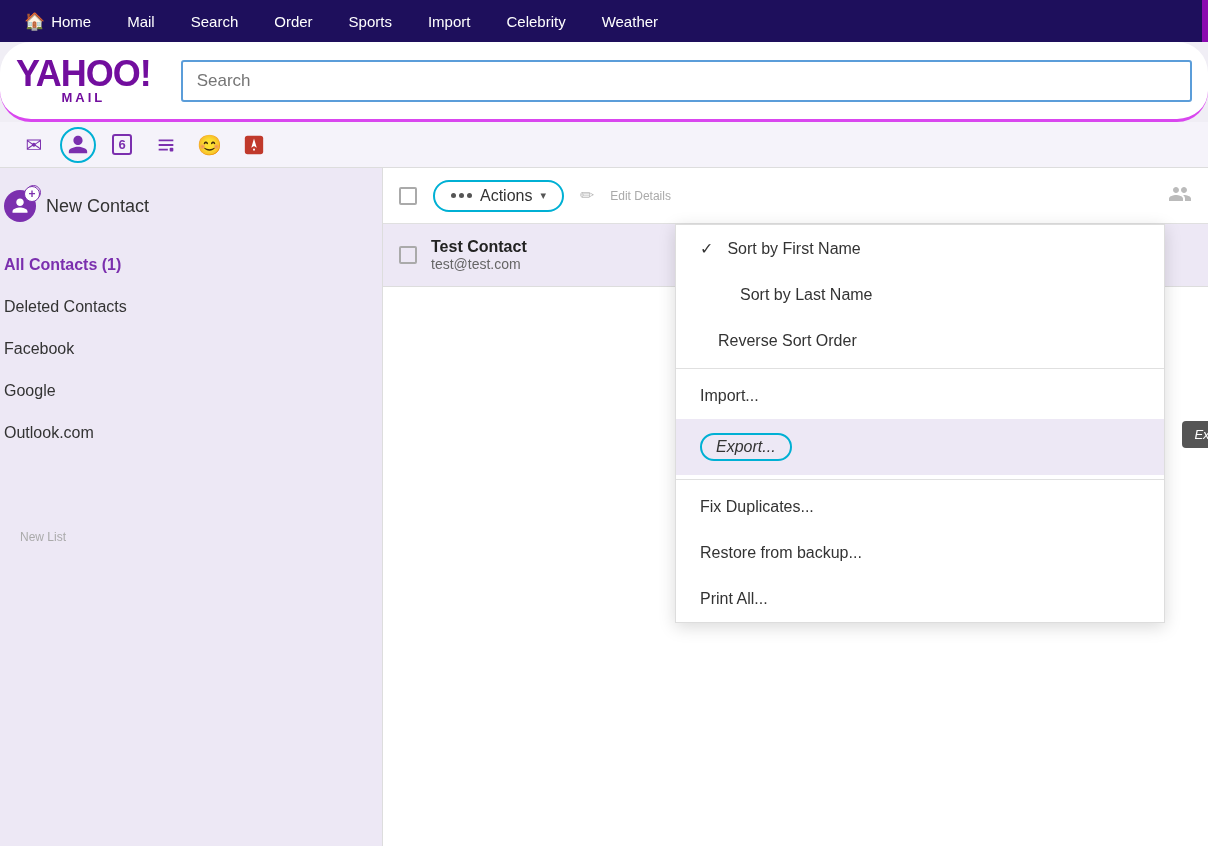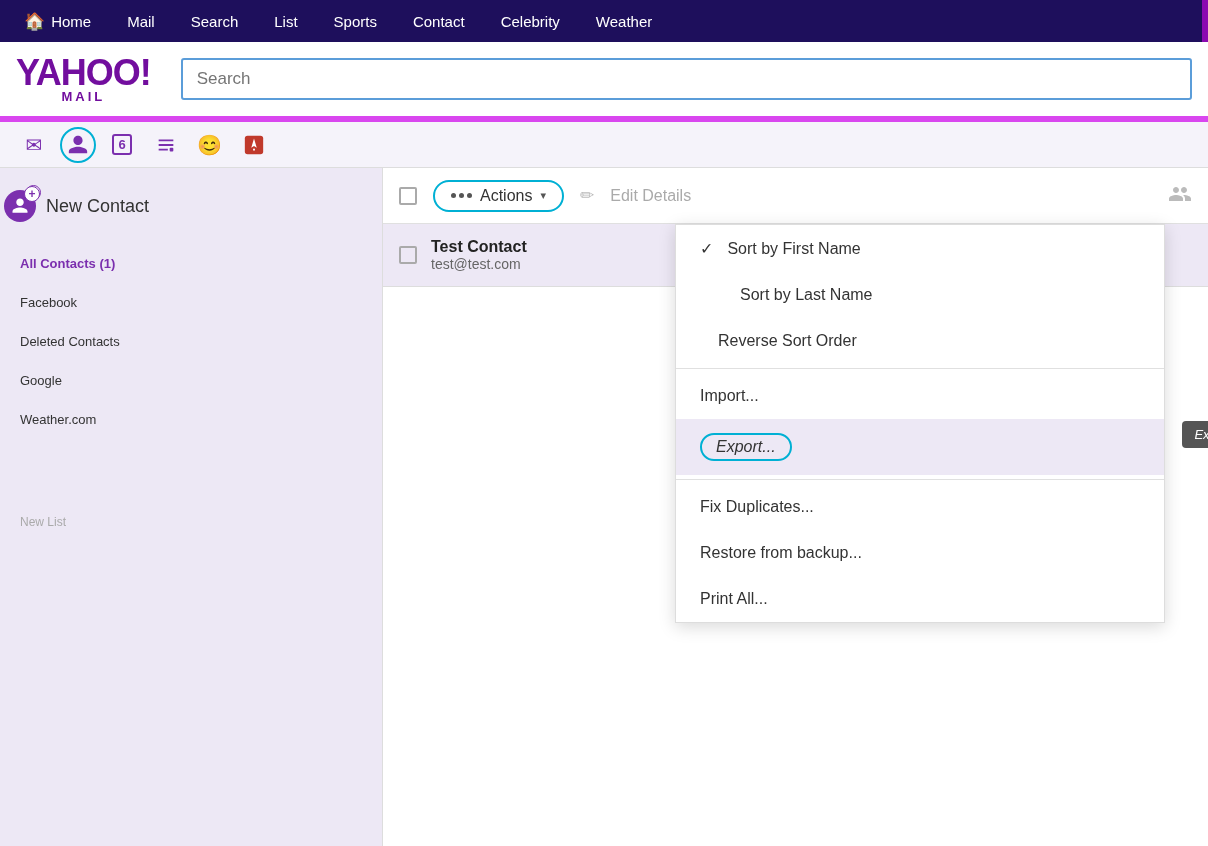--- a/index.html
+++ b/index.html
@@ -26,22 +26,23 @@
     }
     .top-nav-item.home { padding-left: 8px; }
     .home-icon { margin-right: 6px; font-size: 17px; }
 
     
     .header-row {
       background: #fff;
       display: flex;
       align-items: center;
       padding: 18px 16px;
-      border-bottom: 6px solid #d946ef;
+      border-bottom: 3px solid #d946ef;
       height: 80px;
+      border-radius: 31px;
     }
     .yahoo-logo {
       display: flex;
       flex-direction: column;
       align-items: center;
       margin-right: 30px;
     }
     .yahoo-text {
       font-size: 36px;
       font-weight: bold;
@@ -139,23 +140,23 @@
       border-radius: 50%;
       color: #7b2fae;
       font-size: 12px;
       font-weight: bold;
       display: flex;
       align-items: center;
       justify-content: center;
       border: 1px solid #7b2fae;
     }
     .sidebar-item {
-      padding: 12px 20px;
-      cursor: pointer;
-      font-size: 13px;
+      padding: 12px 4px;
+      cursor: pointer;
+      font-size: 16px;
       color: #333;
     }
     .sidebar-item.active {
       color: #7b2fae;
       font-weight: bold;
     }
     .new-list-btn {
       padding: 16px 20px;
       color: #aaa;
       font-size: 12px;
@@ -292,27 +293,27 @@
     <span class="home-icon">🏠</span>
     <span>Home</span>
   </a>
   <a class="top-nav-item">
     <span>Mail</span>
   </a>
   <a class="top-nav-item">
     <span>Search</span>
   </a>
   <a class="top-nav-item">
-    <span>List</span>
+    <span>Order</span>
   </a>
   <a class="top-nav-item">
     <span>Sports</span>
   </a>
   <a class="top-nav-item">
-    <span>Contact</span>
+    <span>Import</span>
   </a>
   <a class="top-nav-item">
     <span>Celebrity</span>
   </a>
   <a class="top-nav-item">
     <span>Weather</span>
   </a>
   <div style="position:absolute;right:0;top:0;width:6px;height:42px;background:#8b0ab0;"></div>
 </nav>
 
@@ -360,30 +361,30 @@
           </svg>
         <span style="position:absolute;top:-5px;right:-5px;width:15px;height:15px;background:white;border-radius:50%;color:#7b2fae;font-size:13px;font-weight:bold;display:flex;align-items:center;justify-content:center;border:1.5px solid #7b2fae;line-height:1;">+</span>
       </div>
       <span>New Contact</span>
     </div>
 
     <div class="sidebar-item active">
       <span>All Contacts (1)</span>
     </div>
     <div class="sidebar-item">
+      <span>Deleted Contacts</span>
+    </div>
+    <div class="sidebar-item">
       <span>Facebook</span>
-    </div>
-    <div class="sidebar-item">
-      <span>Deleted Contacts</span>
     </div>
     <div class="sidebar-item">
       <span>Google</span>
     </div>
     <div class="sidebar-item">
-      <span>Weather.com</span>
+      <span>Outlook.com</span>
     </div>
 
     <div style="height: 60px;"></div>
 
     <div class="new-list-btn">
       <span>New List</span>
     </div>
   </div>
 
   <div class="content-area">
@@ -395,21 +396,21 @@
         <div class="actions-dots">
           <div class="dot"></div>
           <div class="dot"></div>
           <div class="dot"></div>
         </div>
         <span>Actions</span>
         <span class="actions-chevron">▾</span>
       </div>
 
       <span class="pencil-icon">✏</span>
-      <span style="color:#aaa;font-size:16px;">Edit Details</span>
+      <span style="color:#aaa;font-size:12px;">Edit Details</span>
 
       <div style="margin-left:auto;">
         <svg width="24" height="24" viewBox="0 0 24 24" fill="#bbb">
             <path d="M16 11c1.66 0 2.99-1.34 2.99-3S17.66 5 16 5c-1.66 0-3 1.34-3 3s1.34 3 3 3zm-8 0c1.66 0 2.99-1.34 2.99-3S9.66 5 8 5C6.34 5 5 6.34 5 8s1.34 3 3 3zm0 2c-2.33 0-7 1.17-7 3.5V19h14v-2.5c0-2.33-4.67-3.5-7-3.5zm8 0c-.29 0-.62.02-.97.05 1.16.84 1.97 1.97 1.97 3.45V19h6v-2.5c0-2.33-4.67-3.5-7-3.5z"></path>
           </svg>
       </div>
     </div>
 
     <div class="contact-row">
       <div class="contact-check"></div>

